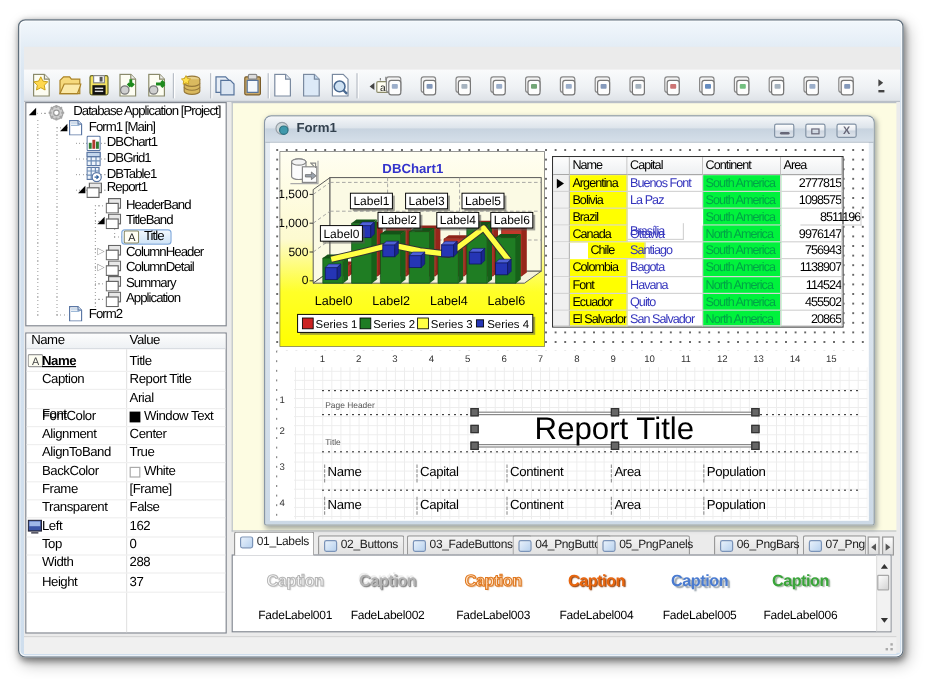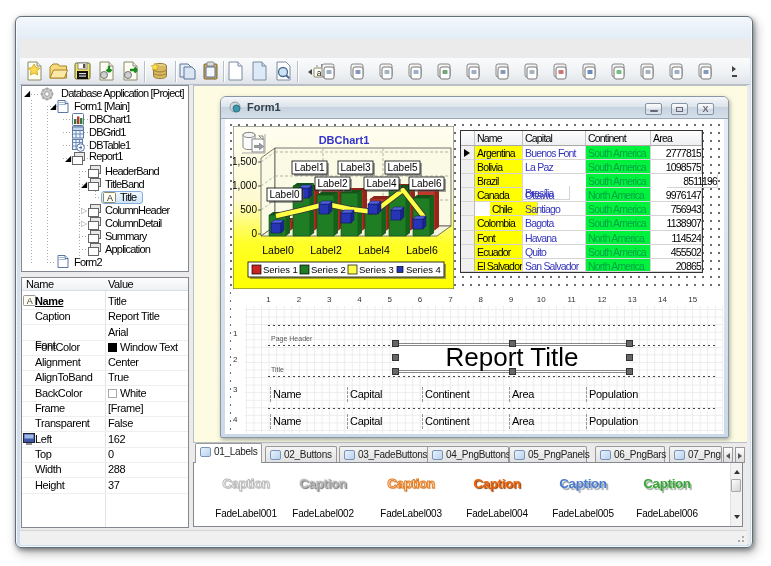--- a/index.html
+++ b/index.html
@@ -679,21 +679,21 @@
               <div style="position:absolute;left:395px;top:76px;width:7px;height:7px;background:#666;border:1px solid #333"></div>
             </div>
           </div>
     </div>
   </div>
   <div id="tabbar">
    <div class="tab" id="tabactive" style="left:2px;width:67px"><div class="ticon"></div><span class="tlabel">01_Labels</span></div>
    <div class="tab" style="left:72px;width:72px"><div class="ticon"></div><span class="tlabel">02_Buttons</span></div>
    <div class="tab" style="left:146px;width:104px"><div class="ticon"></div><span class="tlabel">03_FadeButtons</span></div>
    <div class="tab" style="left:234px;width:82px"><div class="ticon"></div><span class="tlabel">04_PngButtons</span></div>
-   <div class="tab" style="left:316px;width:78px"><div class="ticon"></div><span class="tlabel">05_PngPanels</span></div>
+   <div class="tab" style="left:304px;width:78px"><div class="ticon"></div><span class="tlabel">05_PngPanels</span></div>
    <div class="tab" style="left:402px;width:70px"><div class="ticon"></div><span class="tlabel">06_PngBars</span></div>
    <div class="tab" style="left:476px;width:53px;overflow:hidden"><div class="ticon"></div><span class="tlabel">07_PngE</span></div>
    <div class="tsb" style="left:530px">
           <div style="margin:5px auto 0;width:0;height:0;border-top:3px solid transparent;border-bottom:3px solid transparent;border-right:4px solid #555"></div>
         </div>
    <div class="tsb" style="left:542px">
           <div style="margin:5px auto 0;width:0;height:0;border-top:3px solid transparent;border-bottom:3px solid transparent;border-left:4px solid #555"></div>
         </div>
   </div>
   <div id="palette">

